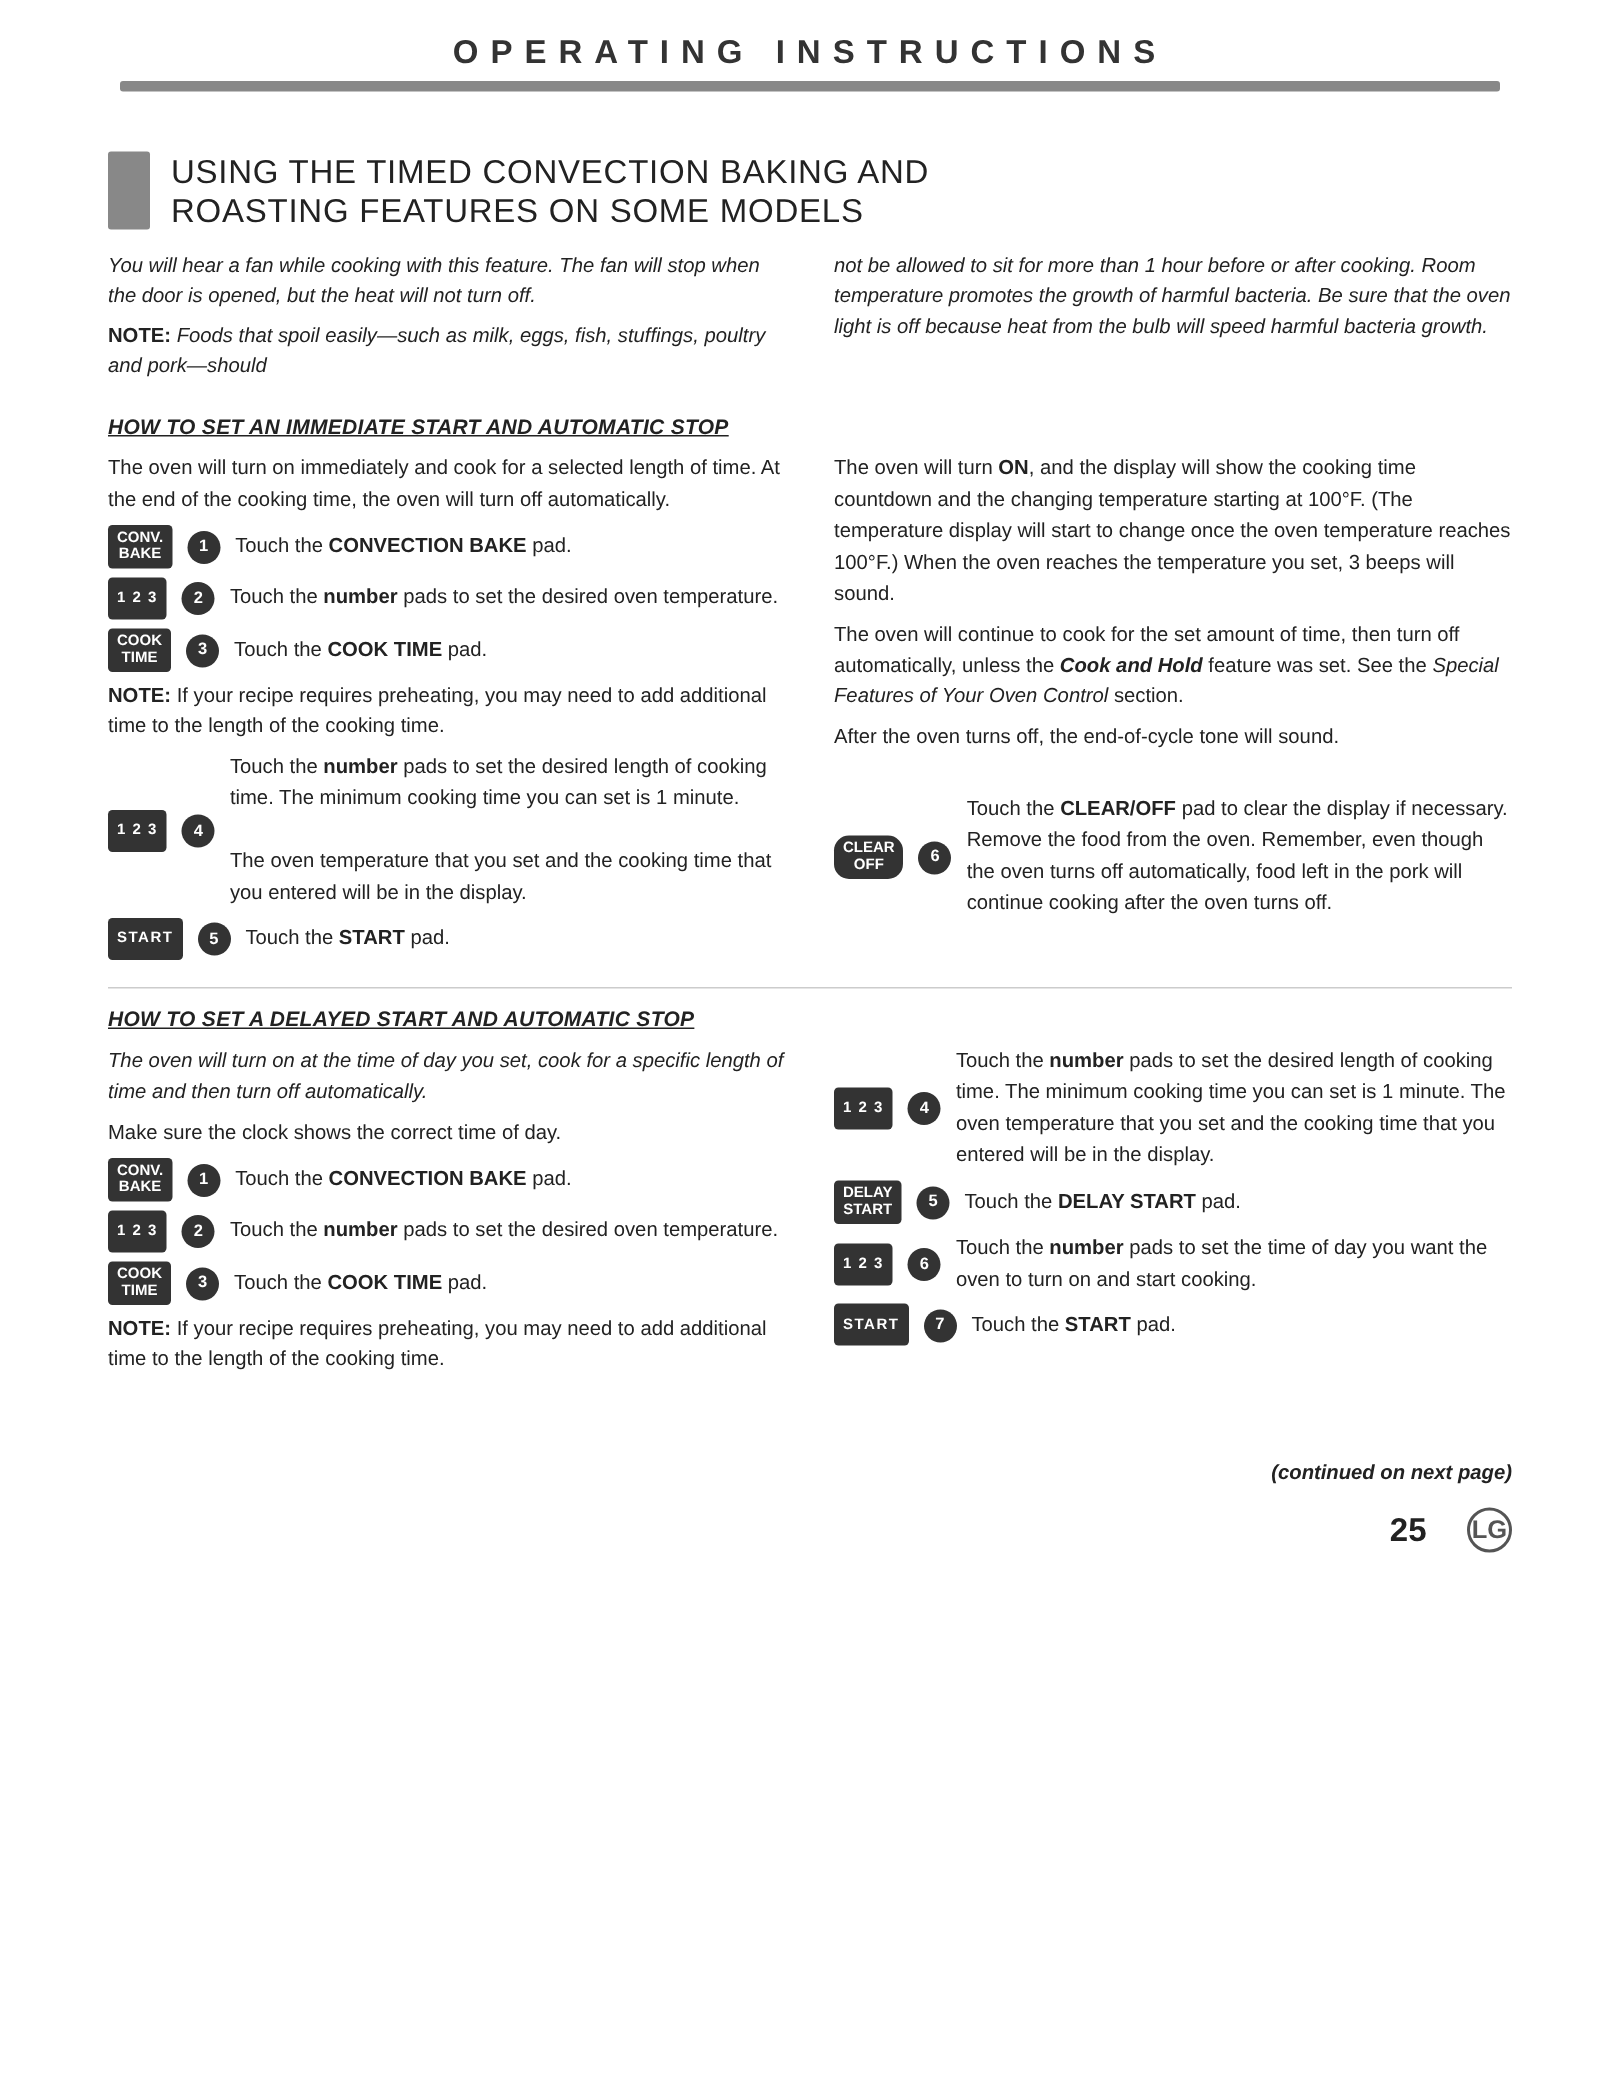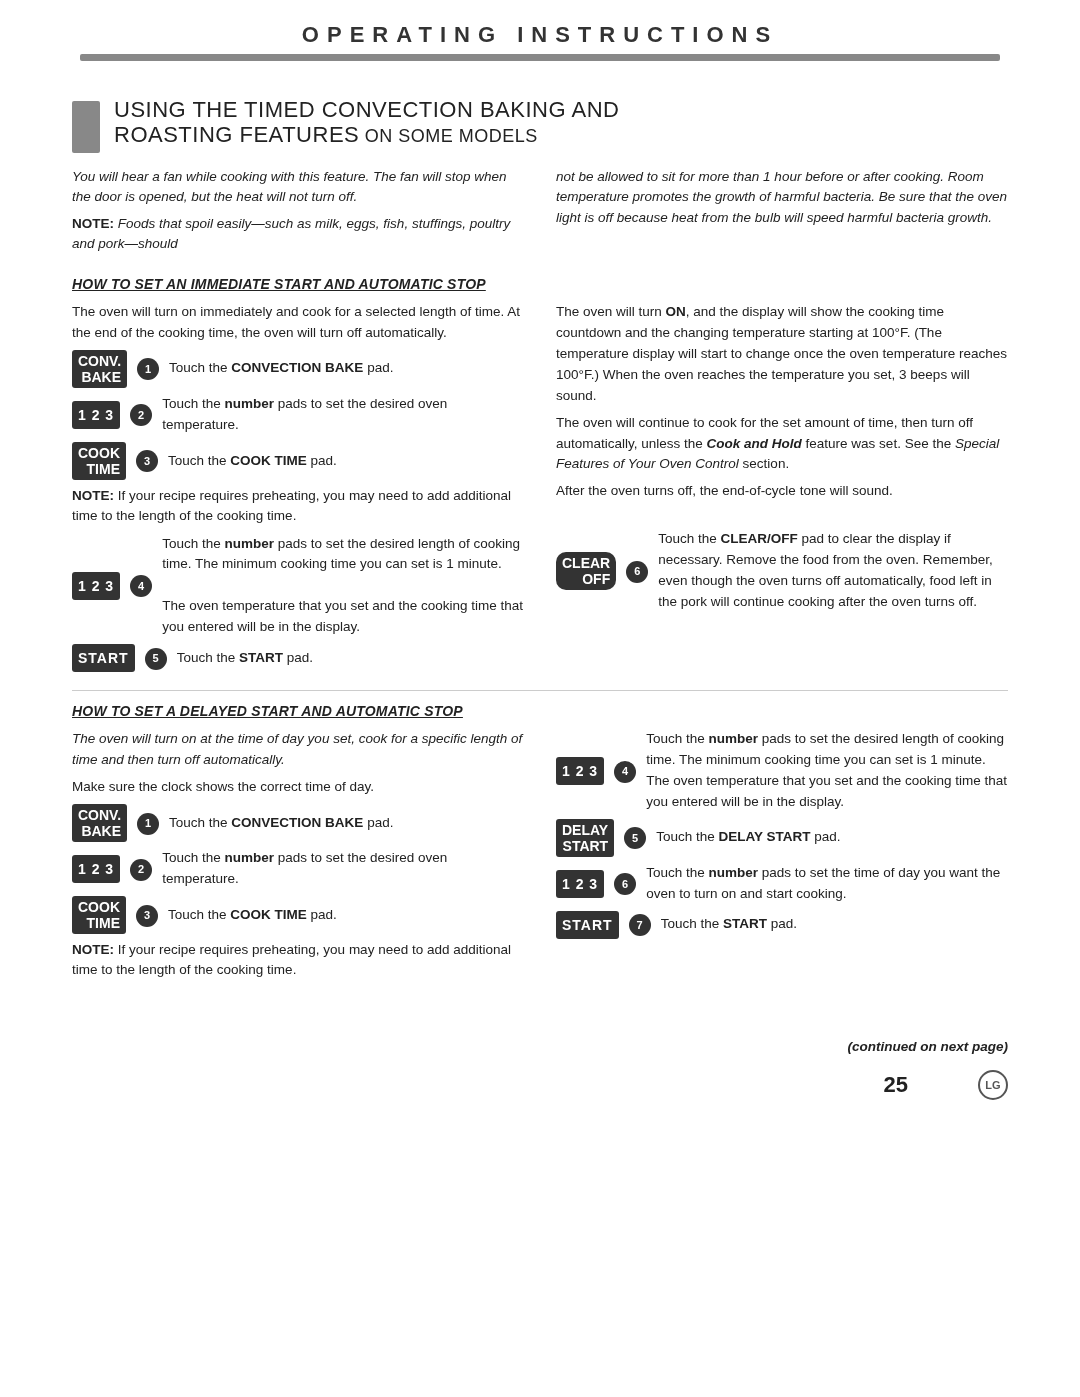--- a/index.html
+++ b/index.html
@@ -25,21 +25,21 @@
       height: 7px;
       background: #888;
       margin: 0 80px 0 80px;
       border-radius: 2px;
     }
     .main-content {
       padding: 28px 72px 30px 72px;
     }
     .section-title-block {
       display: flex;
-      align-items: flex-start;
+      align-items: flex-end;
       margin-bottom: 14px;
       margin-top: 8px;
     }
     .section-title-bar {
       width: 28px;
       min-width: 28px;
       background: #888;
       margin-right: 14px;
       margin-top: 4px;
       height: 52px;
@@ -172,60 +172,59 @@
       gap: 8px;
     }
     .lg-logo {
       width: 30px;
       height: 30px;
       border: 2px solid #555;
       border-radius: 50%;
       display: flex;
       align-items: center;
       justify-content: center;
-      font-size: 11px;
+      font-size: 17px;
       font-weight: bold;
       color: #555;
-      margin-left: 43px;
     }
     .section-divider {
       height: 1px;
       background: #ccc;
       margin: 12px 0;
     }
     .pad-row {
       display: flex;
       align-items: center;
       gap: 10px;
       margin-bottom: 6px;
     }
     .pad-label-small {
-      font-size: 14px;
+      font-size: 10px;
       line-height: 1.15;
-      text-align: right;
+      text-align: center;
       font-weight: bold;
       color: #fff;
     }
   </style>
 </head>
 <body>
 
 <div>
   <div class="header-title">OPERATING INSTRUCTIONS</div>
   <div class="header-bar"></div>
 </div>
 
 <div class="main-content">
 
   <div class="section-title-block">
     <div class="section-title-bar"></div>
     <div class="section-title-text">
       <h1>
         <span>USING THE TIMED CONVECTION BAKING AND</span><br>
-        <span>ROASTING FEATURES</span><span style="font-size:18px;font-weight:400;"> on some models</span>
+        <span>ROASTING FEATURES</span><span style="font-size:22px;font-weight:400;"> on some models</span>
       </h1>
     </div>
   </div>
 
   <div class="intro-columns">
     <div class="intro-col">
       <p><i>You will hear a fan while cooking with this feature. The fan will stop when the door is opened, but the heat will not turn off.</i></p>
       <p><b class="note-bold">NOTE:</b><i> Foods that spoil easily—such as milk, eggs, fish, stuffings, poultry and pork—should</i></p>
     </div>
     <div class="intro-col">

